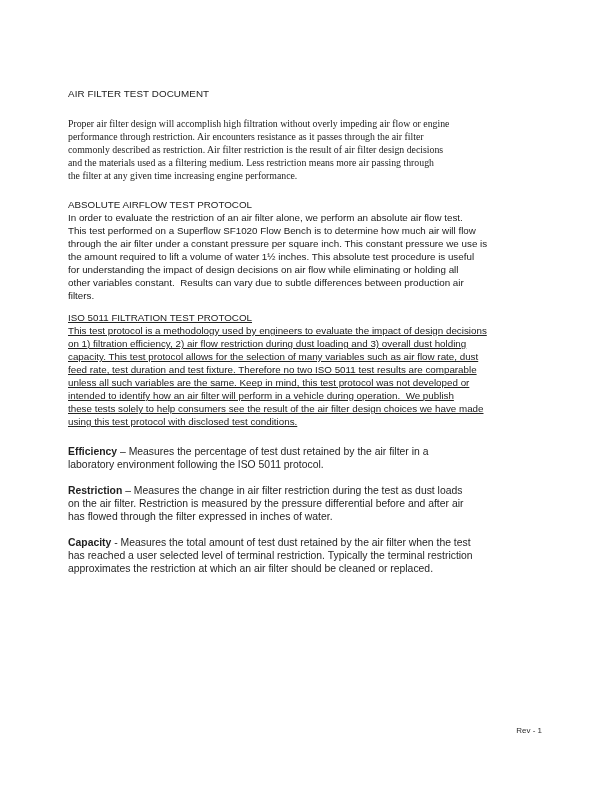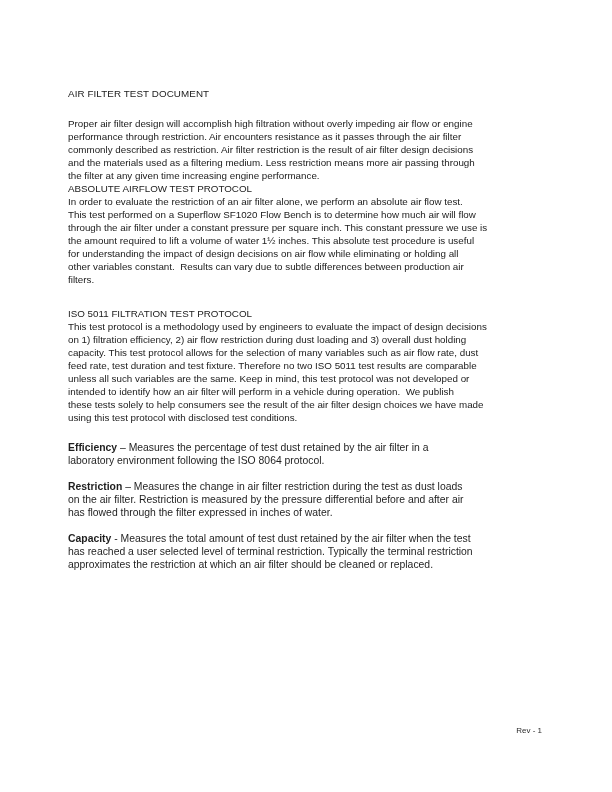--- a/index.html
+++ b/index.html
@@ -37,32 +37,35 @@
     margin: 0 0 17px 0;
     white-space: pre;
   }
   .para {
     font-size: 9.8px;
     line-height: 13px;
     margin: 0;
     white-space: pre;
   }
   .intro {
+    margin-bottom: 16px;
+    font-family: Liberation Serif, serif;
   }
   .section-heading {
     font-size: 9.8px;
     line-height: 13px;
     margin: 0;
     white-space: pre;
   }
   .section-absolute {
-    margin-bottom: 21px;
+    margin-bottom: 9px;
   }
   .section-iso {
     margin-bottom: 17px;
+    text-decoration: underline;
   }
   
   .definition {
     font-size: 10.4px;
     line-height: 13px;
     margin: 0 0 13px 0;
     white-space: pre;
     color: #1f1f1f;
   }
   .definition .term {
@@ -111,21 +114,21 @@
 on 1) filtration efficiency, 2) air flow restriction during dust loading and 3) overall dust holding
 capacity. This test protocol allows for the selection of many variables such as air flow rate, dust
 feed rate, test duration and test fixture. Therefore no two ISO 5011 test results are comparable
 unless all such variables are the same. Keep in mind, this test protocol was not developed or
 intended to identify how an air filter will perform in a vehicle during operation.  We publish
 these tests solely to help consumers see the result of the air filter design choices we have made
 using this test protocol with disclosed test conditions.</p>
     </div>
 
     <p class="definition"><span class="term">Efficiency</span><span> – Measures the percentage of test dust retained by the air filter in a
-laboratory environment following the ISO 8064 protocol.</span></p>
+laboratory environment following the ISO 5011 protocol.</span></p>
 
     <p class="definition"><span class="term">Restriction</span><span> – Measures the change in air filter restriction during the test as dust loads
 on the air filter. Restriction is measured by the pressure differential before and after air
 has flowed through the filter expressed in inches of water.</span></p>
 
     <p class="definition"><span class="term">Capacity</span><span> - Measures the total amount of test dust retained by the air filter when the test
 has reached a user selected level of terminal restriction. Typically the terminal restriction
 approximates the restriction at which an air filter should be cleaned or replaced.</span></p>
 
   </div>

